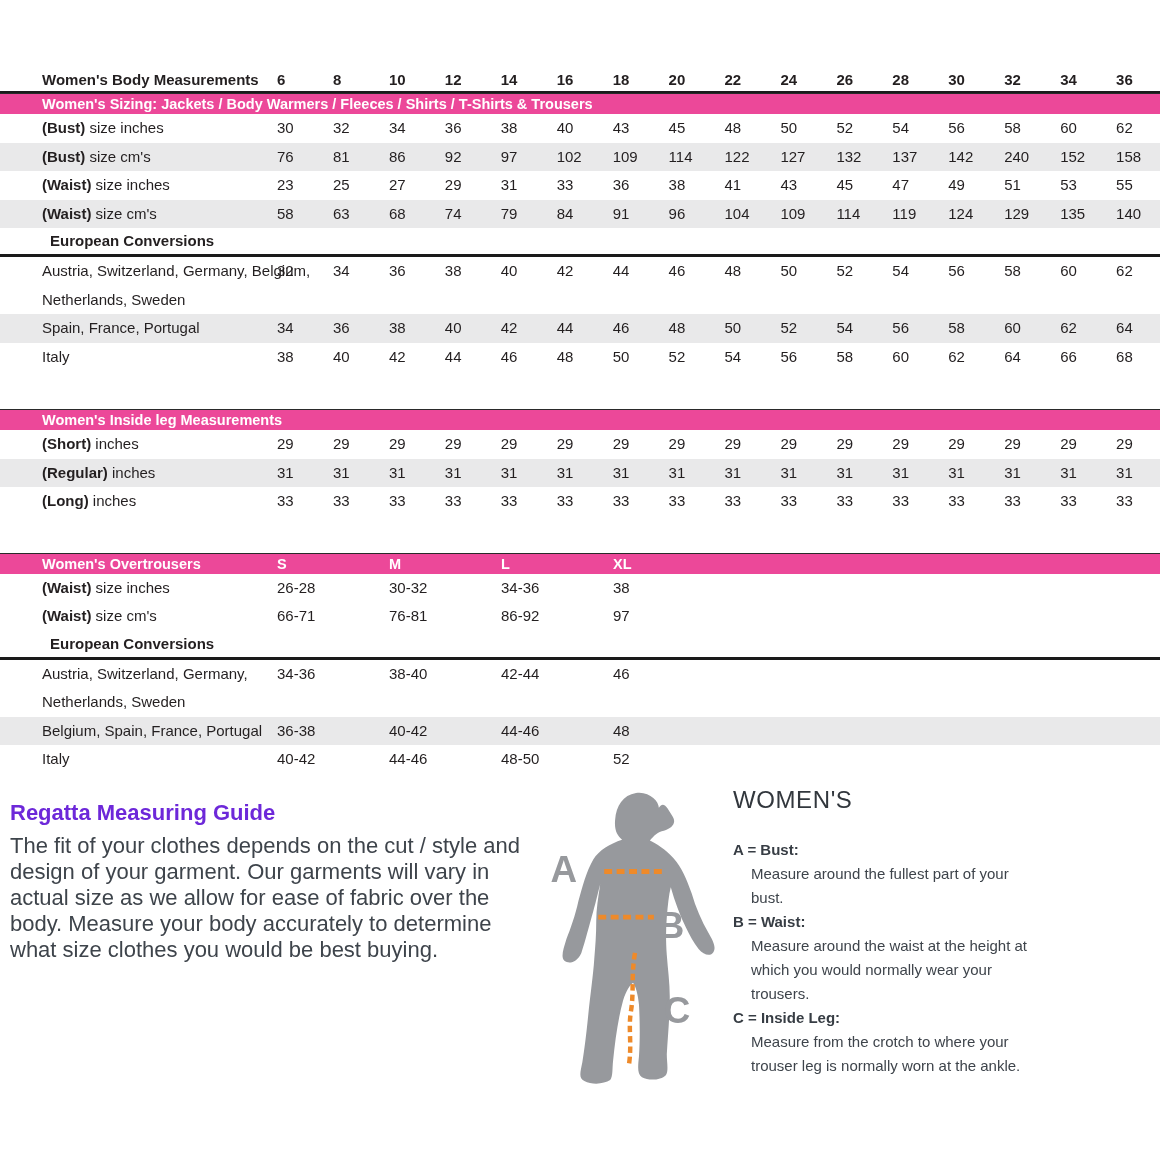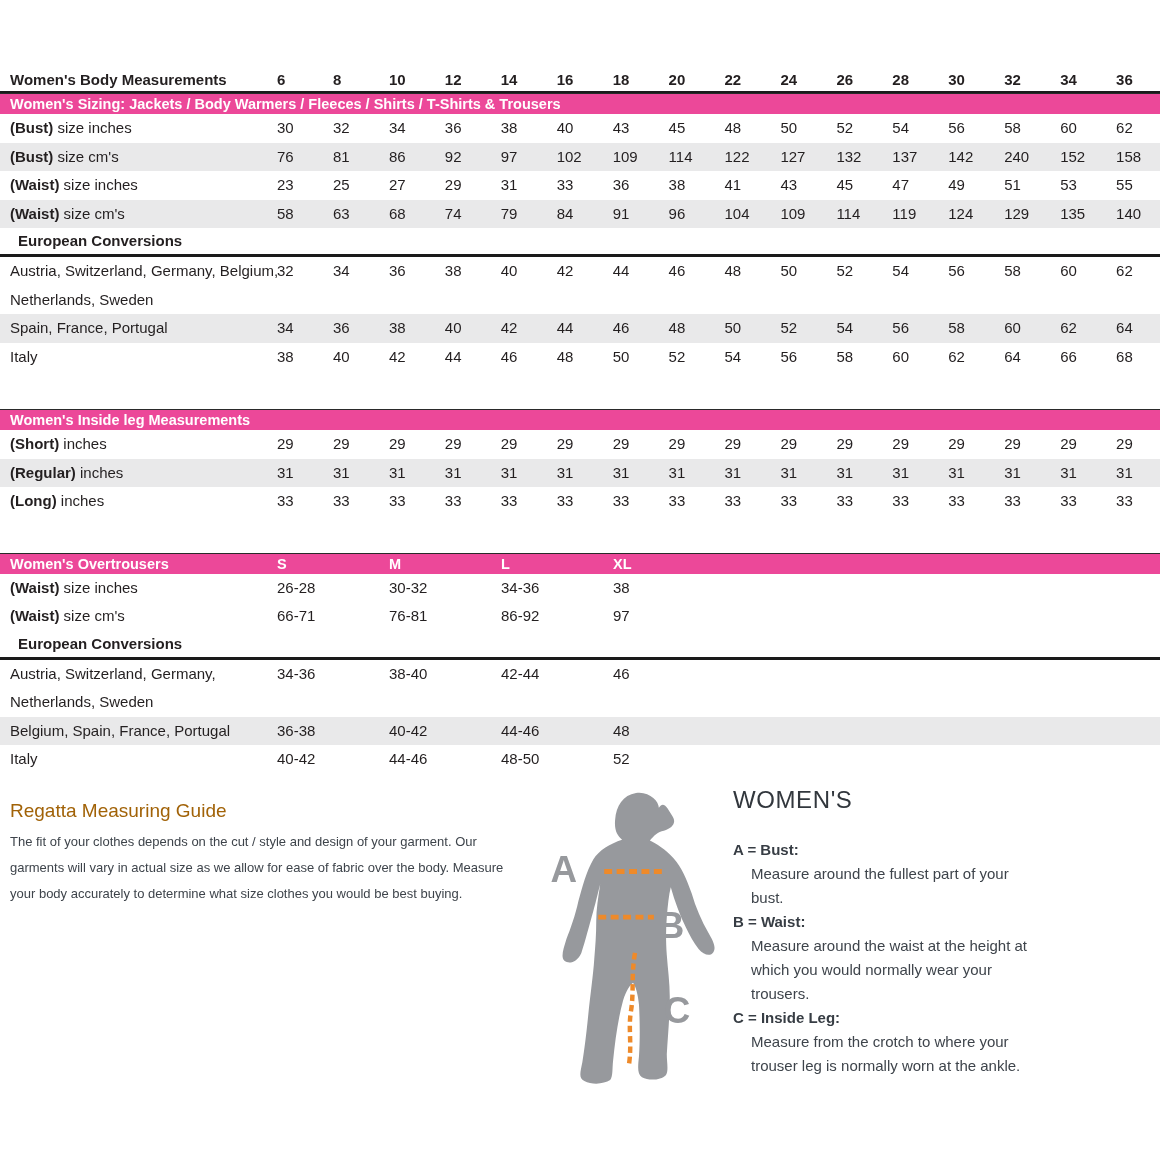--- a/index.html
+++ b/index.html
@@ -5,34 +5,34 @@
   * { margin:0; padding:0; box-sizing:border-box; }
   html,body { background:#ffffff; }
   body { width:1160px; height:1160px; font-family:"Liberation Sans", sans-serif; color:#231f20; }
   #page { position:relative; width:1160px; height:1160px; background:#fff; overflow:hidden; }
 
   #tables { position:absolute; top:68px; left:0; width:1160px; }
   .trow { display:grid; align-items:start; min-height:28.5px; font-size:15px; }
   .cols16 .trow { grid-template-columns:265px repeat(16,1fr); }
   .cols4 .trow { grid-template-columns:265px repeat(4,112px) 1fr; }
   .cell { padding-left:12px; line-height:28.5px; white-space:nowrap; }
-  .cell.label { padding-left:10px; }
+  .cell.label { padding-left:10px;margin-left:32px; }
   .trow.hdr { font-weight:bold; min-height:24px; border-bottom:2.5px solid #1a1a1a; }
   .trow.hdr .cell { line-height:23px; }
   .trow.bar { background:#ec4899; color:#ffffff; font-weight:bold; min-height:21px; font-size:14.5px; border-top:1.5px solid #2a2a2a; }
   .trow.bar .cell { line-height:20px; }
   .trow.subhead { font-weight:bold; min-height:28px; border-bottom:3px solid #1a1a1a;padding-left:8px; }
   .trow.subhead .cell { line-height:26px; }
   .trow.striped { background:#e9e9ea; }
   .trow.tall { min-height:55px; }
   .spacer1 { height:38px; } .spacer2 { height:37px; }
 
   .mg { position:absolute; left:10px; top:800px; width:510px; color:#3e444b; }
-  .mg .mg-title { font-size:19px; font-weight:normal; color:#a16207; margin-bottom:7px; }
-  .mg .mg-body { font-size:13px; line-height:26px; }
+  .mg .mg-title { font-size:22px; font-weight:bold; color:#6d28d9; margin-bottom:7px; }
+  .mg .mg-body { font-size:22px; line-height:26px; }
 
   .figwrap { position:absolute; left:538px; top:780px; width:195px; height:318px; }
 
   .wg { position:absolute; left:733px; top:786px; width:335px; color:#3e444b; }
   .wg .wg-title { font-size:24px; font-weight:normal; color:#32373d; letter-spacing:0.6px; margin-bottom:24px; }
   .wg .term { font-weight:bold; font-size:15px; line-height:24px; color:#373d44; }
   .wg .desc { font-size:15px; line-height:24px; padding-left:18px; width:302px; }
 </style>
 </head>
 <body>

